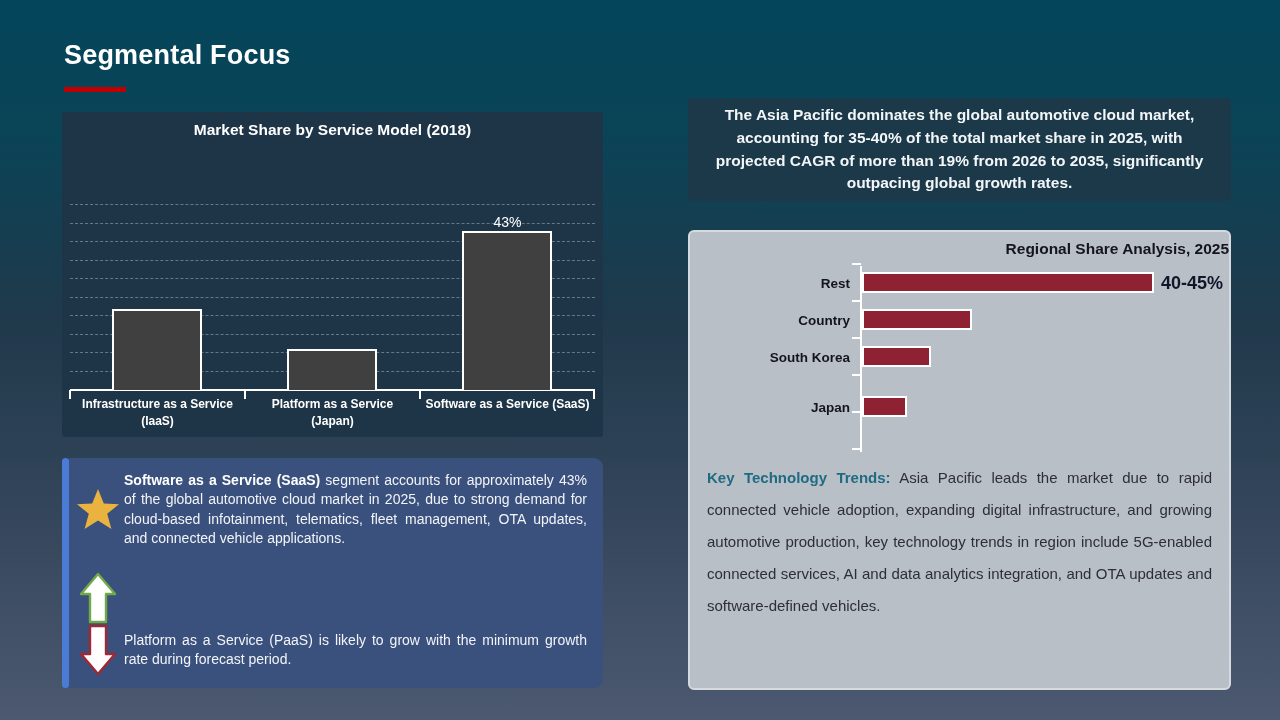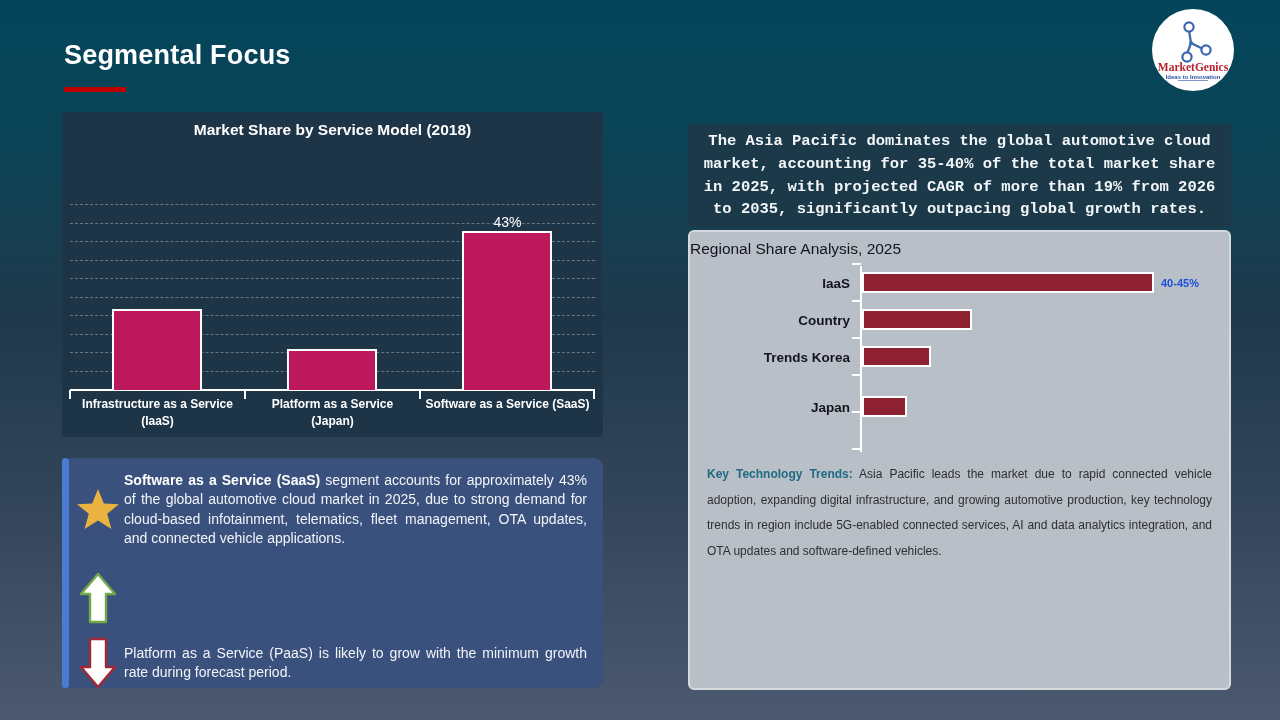--- a/index.html
+++ b/index.html
@@ -37,21 +37,21 @@
   }
   .baseline {
     position:absolute; left:0; right:0; bottom:-1px; height:2px; background:#ffffff;
   }
   .vtick {
     position:absolute; width:2px; height:9px; top:100%; background:#ffffff;
   }
   .bar-col { position:absolute; bottom:0; width:33.333%; }
   .vbar {
     position:absolute; bottom:0; left:50%; transform:translateX(-50%);
-    width:90px; background:#be185d; border:2.5px solid #ffffff; border-bottom:none;
+    width:90px; background:#404040; border:2.5px solid #ffffff; border-bottom:none;
   }
   .vbar-label {
     position:absolute; bottom:100%; left:50%; transform:translateX(-50%);
     padding-bottom:3px; color:#ffffff; font-size:14px;
   }
   .x-labels {
     position:absolute; left:8px; right:8px; bottom:5px; height:38px; display:flex;
   }
   .x-label {
     width:33.333%; text-align:center; color:#ffffff; font-size:12px; font-weight:bold;
@@ -65,88 +65,70 @@
   .callout-accent {
     position:absolute; left:0; top:0; bottom:0; width:7px; background:#4a7cd6; border-radius:9px;
   }
   .callout-item { display:flex; align-items:center; }
   .callout-icon { flex:0 0 52px; display:flex; justify-content:center; }
   .callout-text {
     flex:1; color:#f2f4f8; font-size:14px; line-height:1.38;
     text-align:justify; text-justify:inter-word;
   }
   .callout-text b { color:#ffffff; }
-  .mt1 { margin-top:0; } .mt2 { margin-top:24px; } .mt3 { margin-top:13px; }
+  .mt1 { margin-top:0; } .mt2 { margin-top:24px; } .mt3 { }
   
   .region-headline {
-    position:absolute; left:688px; top:124px; width:543px; height:103px;
+    position:absolute; left:688px; top:98px; width:543px; height:103px;
     background:#1b3949; border-radius:3px;
     display:flex; align-items:center; justify-content:center;
     padding:6px 14px;
-    font-family:Liberation Mono, monospace;
   }
   .region-headline p {
     color:#f3f6f8; font-size:15.5px; font-weight:bold; text-align:center; line-height:1.48;
   }
   
   .regional-panel {
     position:absolute; left:688px; top:230px; width:543px; height:460px;
     background:#b9bfc7; border:2px solid #d6dade; border-radius:6px;
   }
   .regional-title {
-    text-align:left; margin-top:8px; color:#14141e; font-size:15.5px; font-weight:normal;
+    text-align:right; margin-top:8px; color:#14141e; font-size:15.5px; font-weight:bold;
   }
   .hchart { position:relative; margin:14px 14px 0 14px; height:180px; }
   .haxis { position:absolute; left:156px; top:-6px; bottom:0; width:2px; background:#ffffff; }
   .hrow { position:absolute; left:0; right:0; height:21px; }
   .hrow-label {
     position:absolute; left:0; width:146px; top:50%; transform:translateY(-50%);
     text-align:right; color:#14141e; font-size:13.5px; font-weight:bold;
   }
   .hbar {
     position:absolute; left:158px; top:0; height:100%;
     background:#8e2132; border:2px solid #ffffff;
   }
   .hbar-label {
     position:absolute; top:50%; transform:translateY(-50%);
-    color:#1d4ed8; font-size:11px; font-weight:bold; white-space:nowrap;
+    color:#0f172a; font-size:18px; font-weight:bold; white-space:nowrap;
   }
   .htick { position:absolute; width:9px; height:2px; background:#ffffff; left:148px; }
   .regional-body { margin:10px 17px 0 17px; }
   .regional-body p {
-    color:#2e2e36; font-size:12px; line-height:2.14;
+    color:#2e2e36; font-size:15px; line-height:2.14;
     text-align:justify; text-justify:inter-word;
   }
   .lead-teal { color:#1e6b82; font-weight:bold; }
 </style>
 </head>
 <body>
 
 <div class="slide">
 
   <h1 class="page-title">Segmental Focus</h1>
   <div class="title-underline"></div>
 
-  <div class="logo">
-    <svg width="84" height="84" viewBox="0 0 84 84">
-      <circle cx="42" cy="42" r="41" fill="#ffffff"></circle>
-      <g stroke="#3a67b0" stroke-width="2.2" fill="none">
-        <line x1="40" y1="35" x2="38" y2="22"></line>
-        <line x1="40" y1="35" x2="52" y2="41"></line>
-        <line x1="40" y1="35" x2="36" y2="46"></line>
-        <circle cx="38" cy="19" r="4.6" fill="#ffffff"></circle>
-        <circle cx="55" cy="42" r="4.6" fill="#ffffff"></circle>
-        <circle cx="36" cy="49" r="4.6" fill="#ffffff"></circle>
-        <circle cx="40" cy="35" r="2" fill="#3a67b0" stroke="none"></circle>
-      </g>
-      <text x="42" y="63" text-anchor="middle" font-family="Liberation Serif, serif" font-size="11.5" font-weight="bold" fill="#b5222e">MarketGenics</text>
-      <text x="42" y="71" text-anchor="middle" font-family="Liberation Sans, sans-serif" font-size="6" font-weight="bold" fill="#2b50a5">Ideas to Innovation</text>
-      <line x1="27" y1="72.5" x2="57" y2="72.5" stroke="#2b50a5" stroke-width="0.6"></line>
-    </svg>
-  </div>
 
   <div class="chart-panel">
     <div class="chart-title">Market Share by Service Model (2018)</div>
     <div class="plot" id="vplot">
       <div class="baseline"></div>
     <div class="gridline" style="bottom: 18.5px;"></div>
         <div class="gridline" style="bottom: 37px;"></div>
         <div class="gridline" style="bottom: 55.5px;"></div>
         <div class="gridline" style="bottom: 74px;"></div>
         <div class="gridline" style="bottom: 92.5px;"></div>
@@ -210,30 +192,30 @@
 
   <div class="region-headline">
     <p>The Asia Pacific dominates the global automotive cloud market, accounting for 35-40% of the total market share in 2025, with projected CAGR of more than 19% from 2026 to 2035, significantly outpacing global growth rates.</p>
   </div>
 
   <div class="regional-panel">
     <div class="regional-title">Regional Share Analysis, 2025</div>
     <div class="hchart" id="hchart">
       <div class="haxis"></div>
     <div class="hrow" style="top: 0px;">
-          <div class="hrow-label">IaaS</div>
+          <div class="hrow-label">Rest</div>
           <div class="hbar" style="width: 292px;"></div>
           <div class="hbar-label" style="left: 457px;">40-45%</div>
         </div>
         <div class="hrow" style="top: 37px;">
           <div class="hrow-label">Country</div>
           <div class="hbar" style="width: 109.929px;"></div>
         </div>
         <div class="hrow" style="top: 74px;">
-          <div class="hrow-label">Trends Korea</div>
+          <div class="hrow-label">South Korea</div>
           <div class="hbar" style="width: 68.7059px;"></div>
         </div>
         <div class="hrow" style="top: 124px;">
           <div class="hrow-label">Japan</div>
           <div class="hbar" style="width: 44.6588px;"></div>
         </div>
         <div class="htick" style="top: -9px;"></div>
         <div class="htick" style="top: 28px;"></div>
         <div class="htick" style="top: 65px;"></div>
         <div class="htick" style="top: 102px;"></div>

